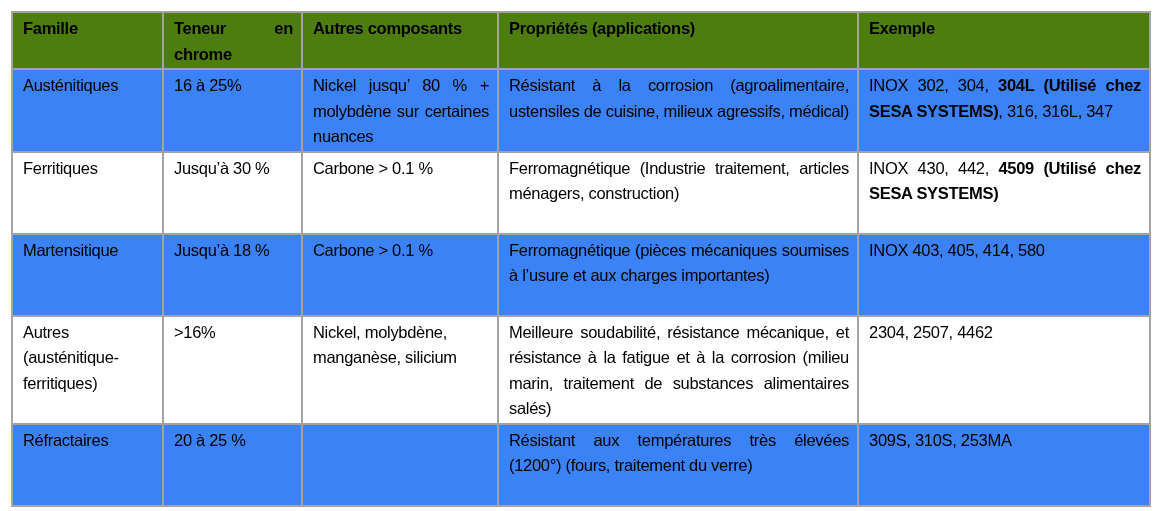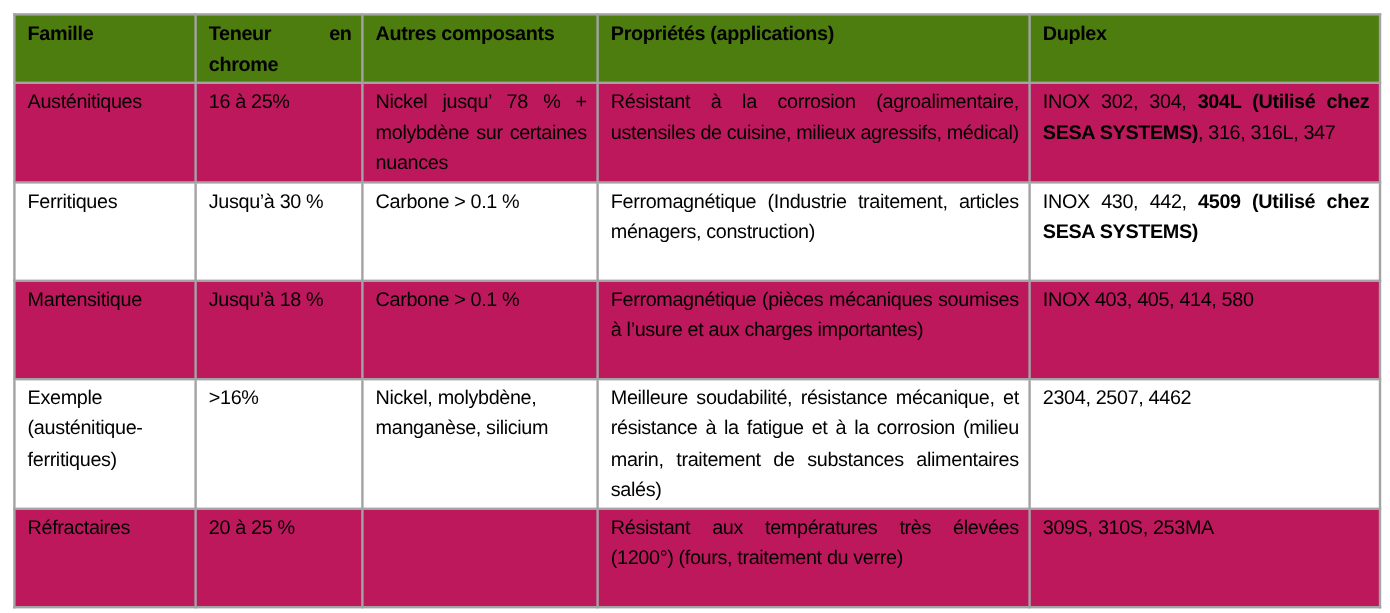--- a/index.html
+++ b/index.html
@@ -17,21 +17,21 @@
   table.inox td, table.inox th {
     border: 2px solid #a3a3a3;
     vertical-align: top;
     padding: 3px 8px 1px 10px;
     text-align: justify;
     text-align-last: left;
     font-weight: normal;
   }
   table.inox th { font-weight: bold; text-align: left; }
   table.inox th.just { text-align: justify; text-align-last: left; }
-  tr.gray td { background: #be185d; }
+  tr.gray td { background: #3b82f6; }
   tr.white td { background: #ffffff; }
   tr.hdr th { background: #4d7c0f; height: 48px; }
   td.fam { font-weight: bold; text-align: left; }
   .b { font-weight: bold; }
   col.c1 { width: 151px; }
   col.c2 { width: 139px; }
   col.c3 { width: 196px; }
   col.c4 { width: 360px; }
   col.c5 { width: 292px; }
   tr.r1 td { height: 76px; }
@@ -50,47 +50,47 @@
       <col class="c3">
       <col class="c4">
       <col class="c5">
   </colgroup>
   <thead>
     <tr class="hdr">
       <th>Famille</th>
       <th class="just">Teneur en chrome</th>
       <th>Autres composants</th>
       <th>Propriétés (applications)</th>
-      <th>Duplex</th>
+      <th>Exemple</th>
     </tr>
   </thead>
   <tbody>
     <tr class="gray r1">
       <td class="fam">Austénitiques</td>
       <td>16 à 25%</td>
-      <td>Nickel jusqu’ 78 % + molybdène sur certaines nuances</td>
+      <td>Nickel jusqu’ 80 % + molybdène sur certaines nuances</td>
       <td>Résistant à la corrosion (agroalimentaire, ustensiles de cuisine, milieux agressifs, médical)</td>
       <td><span>INOX 302, 304, </span><span class="b">304L (Utilisé chez SESA SYSTEMS)</span><span>, 316, 316L, 347</span></td>
     </tr>
     <tr class="white r2">
       <td class="fam">Ferritiques</td>
       <td>Jusqu’à 30 %</td>
       <td>Carbone &gt; 0.1 %</td>
       <td>Ferromagnétique (Industrie traitement, articles ménagers, construction)</td>
       <td><span>INOX 430, 442, </span><span class="b">4509 (Utilisé chez SESA SYSTEMS)</span><span></span></td>
     </tr>
     <tr class="gray r3">
       <td class="fam">Martensitique</td>
       <td>Jusqu’à 18 %</td>
       <td>Carbone &gt; 0.1 %</td>
       <td>Ferromagnétique (pièces mécaniques soumises à l’usure et aux charges importantes)</td>
       <td><span>INOX 403, 405, 414, 580</span><span class="b"></span><span></span></td>
     </tr>
     <tr class="white r4">
-      <td class="fam">Exemple (austénitique-ferritiques)</td>
+      <td class="fam">Autres (austénitique-ferritiques)</td>
       <td>&gt;16%</td>
       <td style="text-align:left;">Nickel, molybdène, manganèse, silicium</td>
       <td>Meilleure soudabilité, résistance mécanique, et résistance à la fatigue et à la corrosion (milieu marin, traitement de substances alimentaires salés)</td>
       <td><span>2304, 2507, 4462</span><span class="b"></span><span></span></td>
     </tr>
     <tr class="gray r5">
       <td class="fam">Réfractaires</td>
       <td>20 à 25 %</td>
       <td></td>
       <td>Résistant aux températures très élevées (1200°) (fours, traitement du verre)</td>

